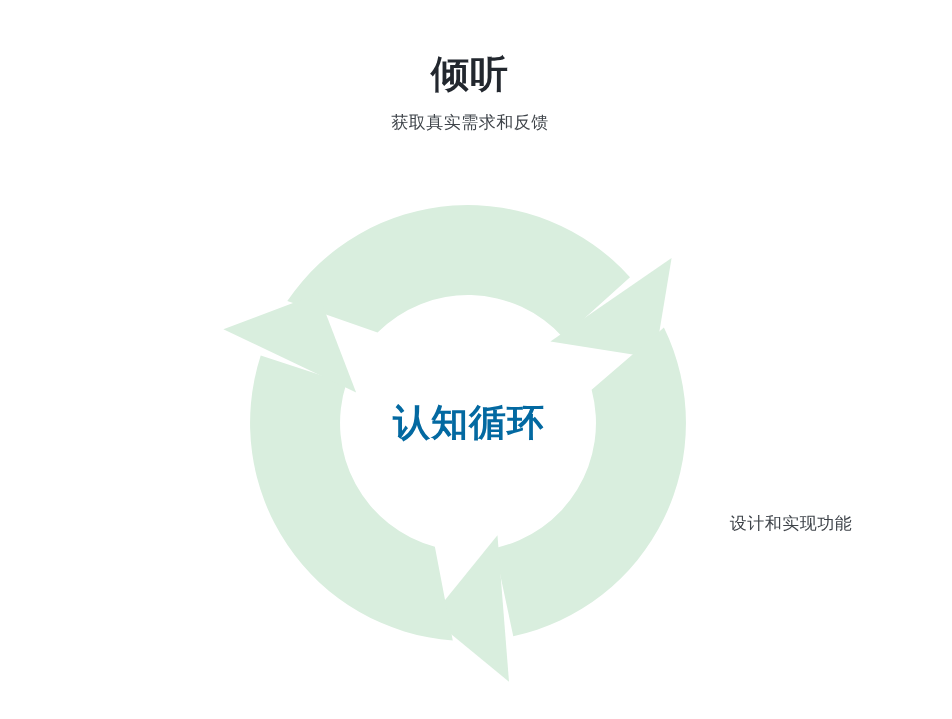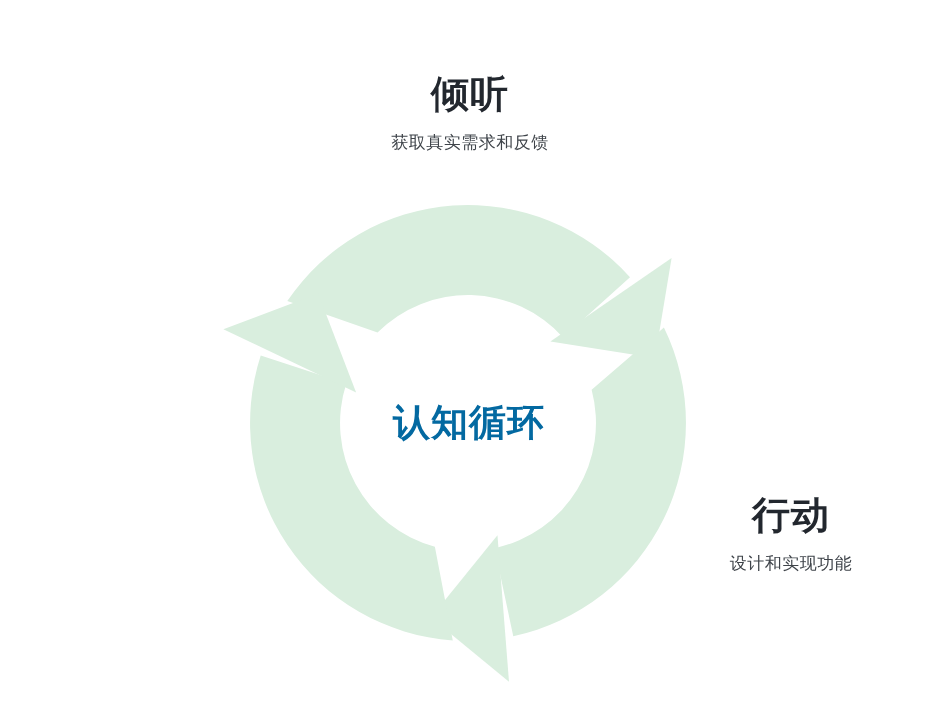--- a/index.html
+++ b/index.html
@@ -37,21 +37,21 @@
     letter-spacing: 1px;
   }
   .node-desc {
     margin-top: 21px;
     font-size: 17px;
     line-height: 16px;
     font-weight: 400;
     color: #3f444a;
     letter-spacing: 0.5px;
   }
-  .node-top   { left: 320px; top: 74px;  width: 300px; }
+  .node-top   { left: 320px; top: 54px;  width: 300px; }
   .node-left  { left: 10px;  top: 495px; width: 240px; }
   .node-right { left: 671px; top: 495px; width: 240px; }
   .center-label {
     position: absolute;
     left: 319px;
     top: 403px;
     width: 300px;
     text-align: center;
     font-size: 37px;
     line-height: 40px;
@@ -77,20 +77,19 @@
     <use href="#cycle-segment" transform="rotate(120 468 423)"></use>
     <use href="#cycle-segment" transform="rotate(240 468 423)"></use>
   </svg>
 
   <div class="node node-top">
     <div class="node-title">倾听</div>
     <div class="node-desc">获取真实需求和反馈</div>
   </div>
 
   <div class="node node-right">
-    <div class="node-title">行动</div>
     <div class="node-desc">设计和实现功能</div>
   </div>
 
 
   <div class="center-label">认知循环</div>
 
 </div>
 
 </body></html>

